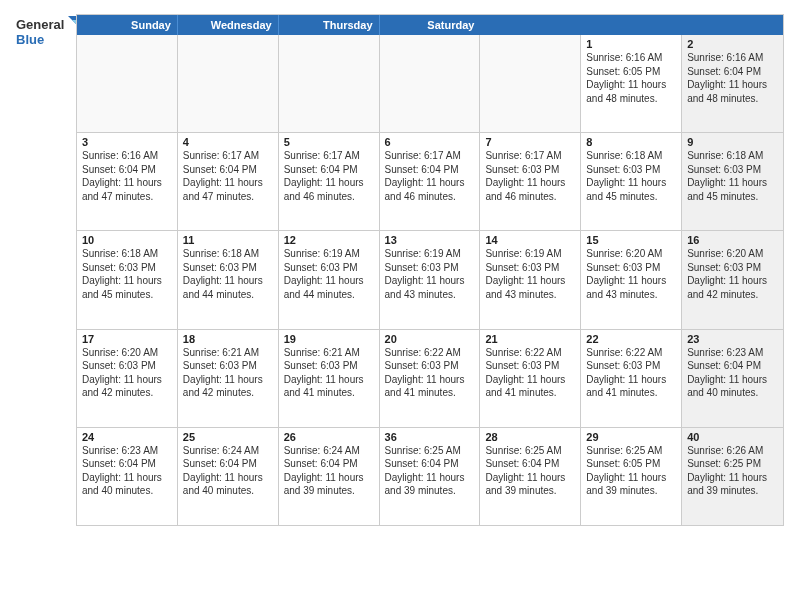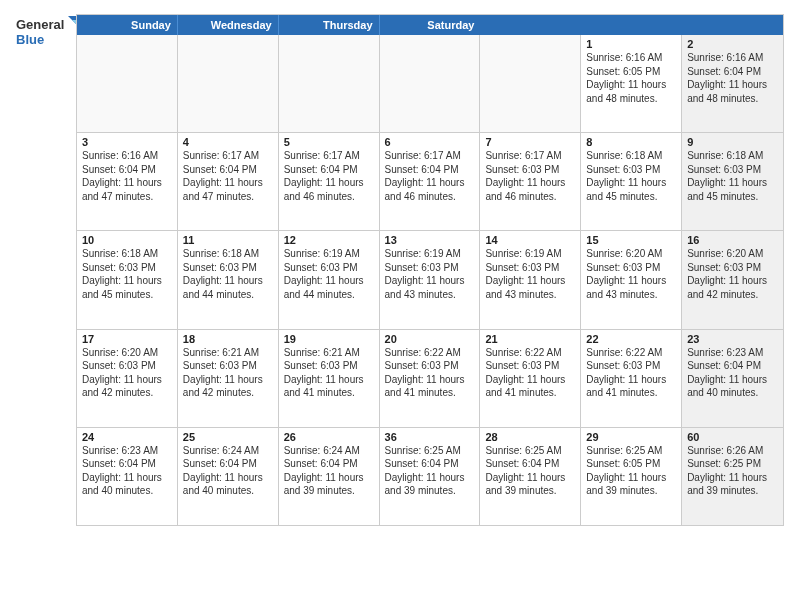--- a/index.html
+++ b/index.html
@@ -337,21 +337,21 @@
 and 39 minutes.</div>
           </div>
           <div class="cal-cell">
             <span class="day-num">29</span>
             <div class="day-info" style="white-space: pre-line;">Sunrise: 6:25 AM
 Sunset: 6:05 PM
 Daylight: 11 hours
 and 39 minutes.</div>
           </div>
           <div class="cal-cell shaded">
-            <span class="day-num">60</span>
+            <span class="day-num">40</span>
             <div class="day-info" style="white-space: pre-line;">Sunrise: 6:26 AM
 Sunset: 6:25 PM
 Daylight: 11 hours
 and 39 minutes.</div>
           </div>
         </div>
       </div>
   </div>
 </div>
 

